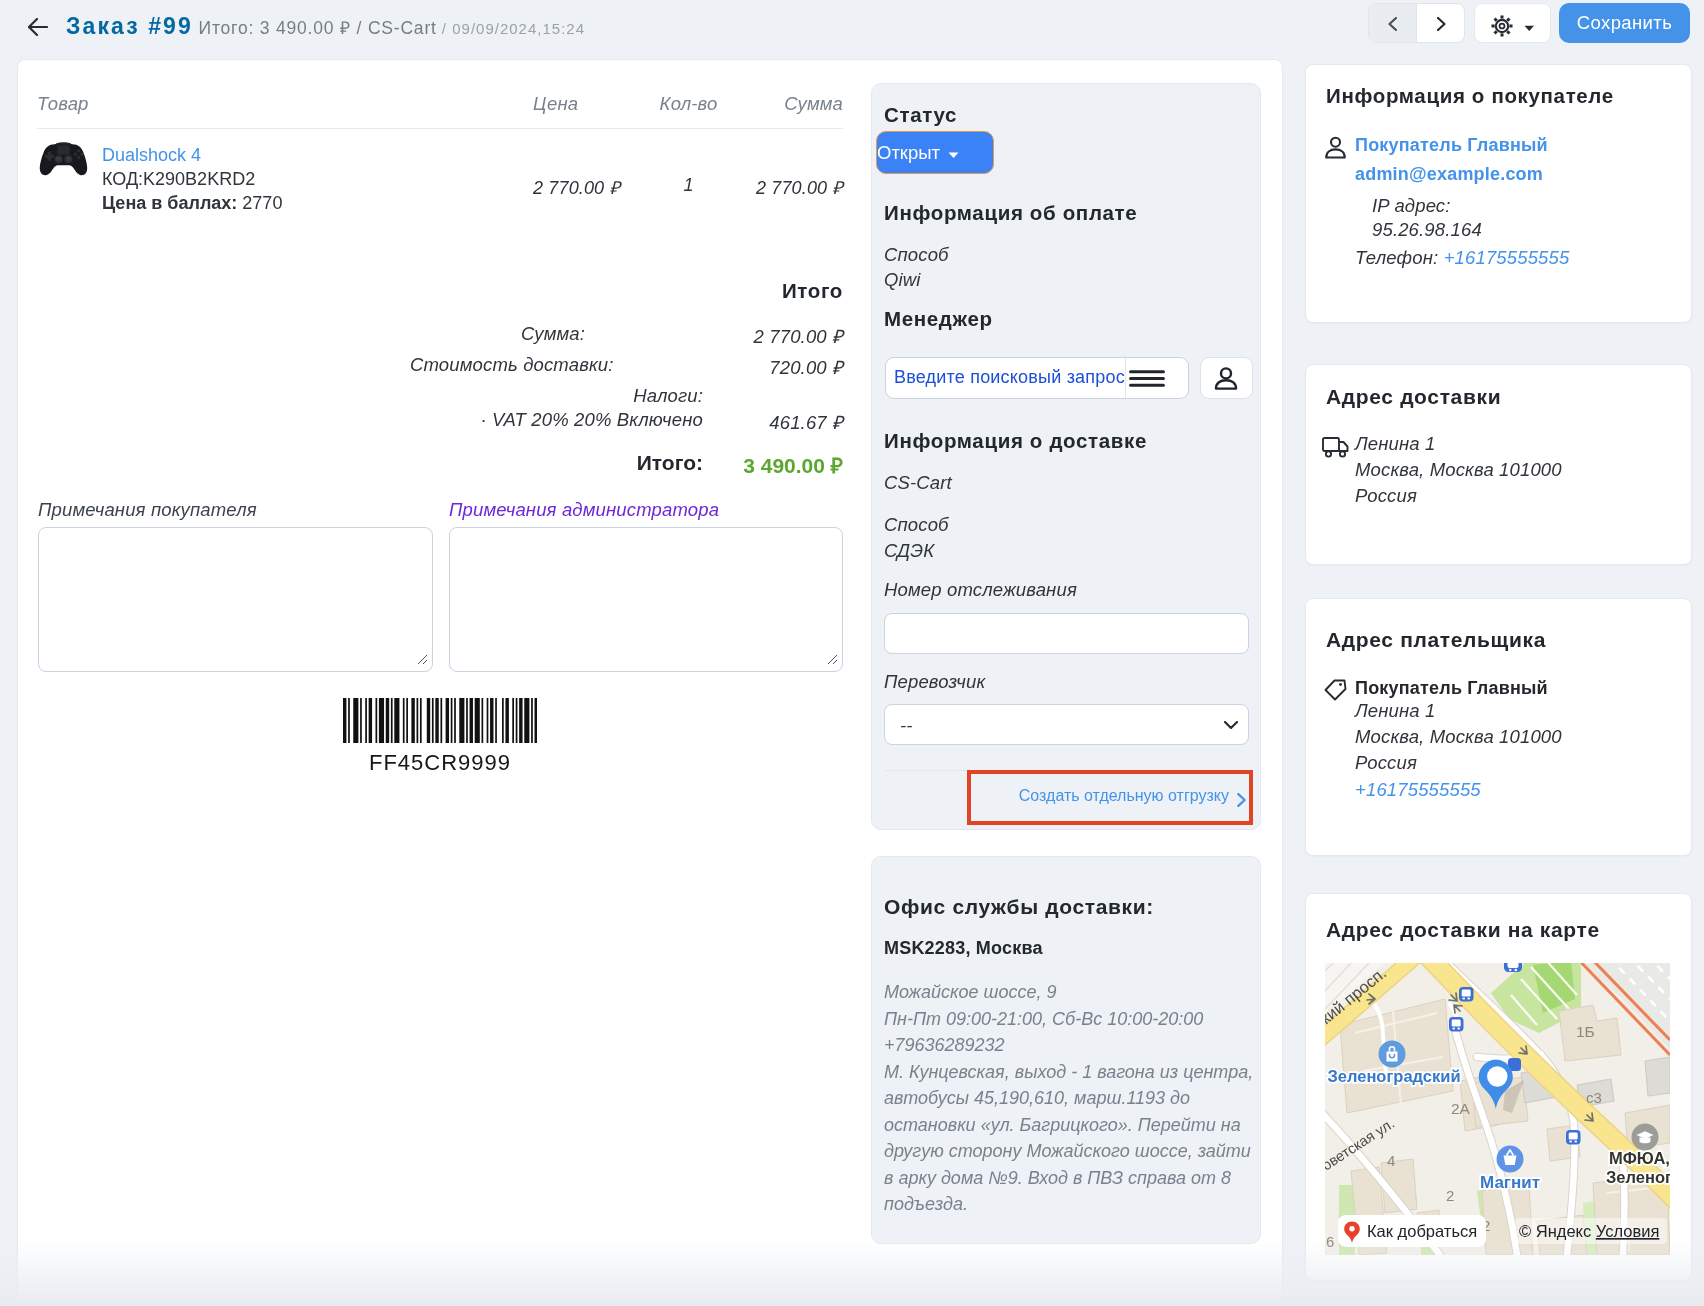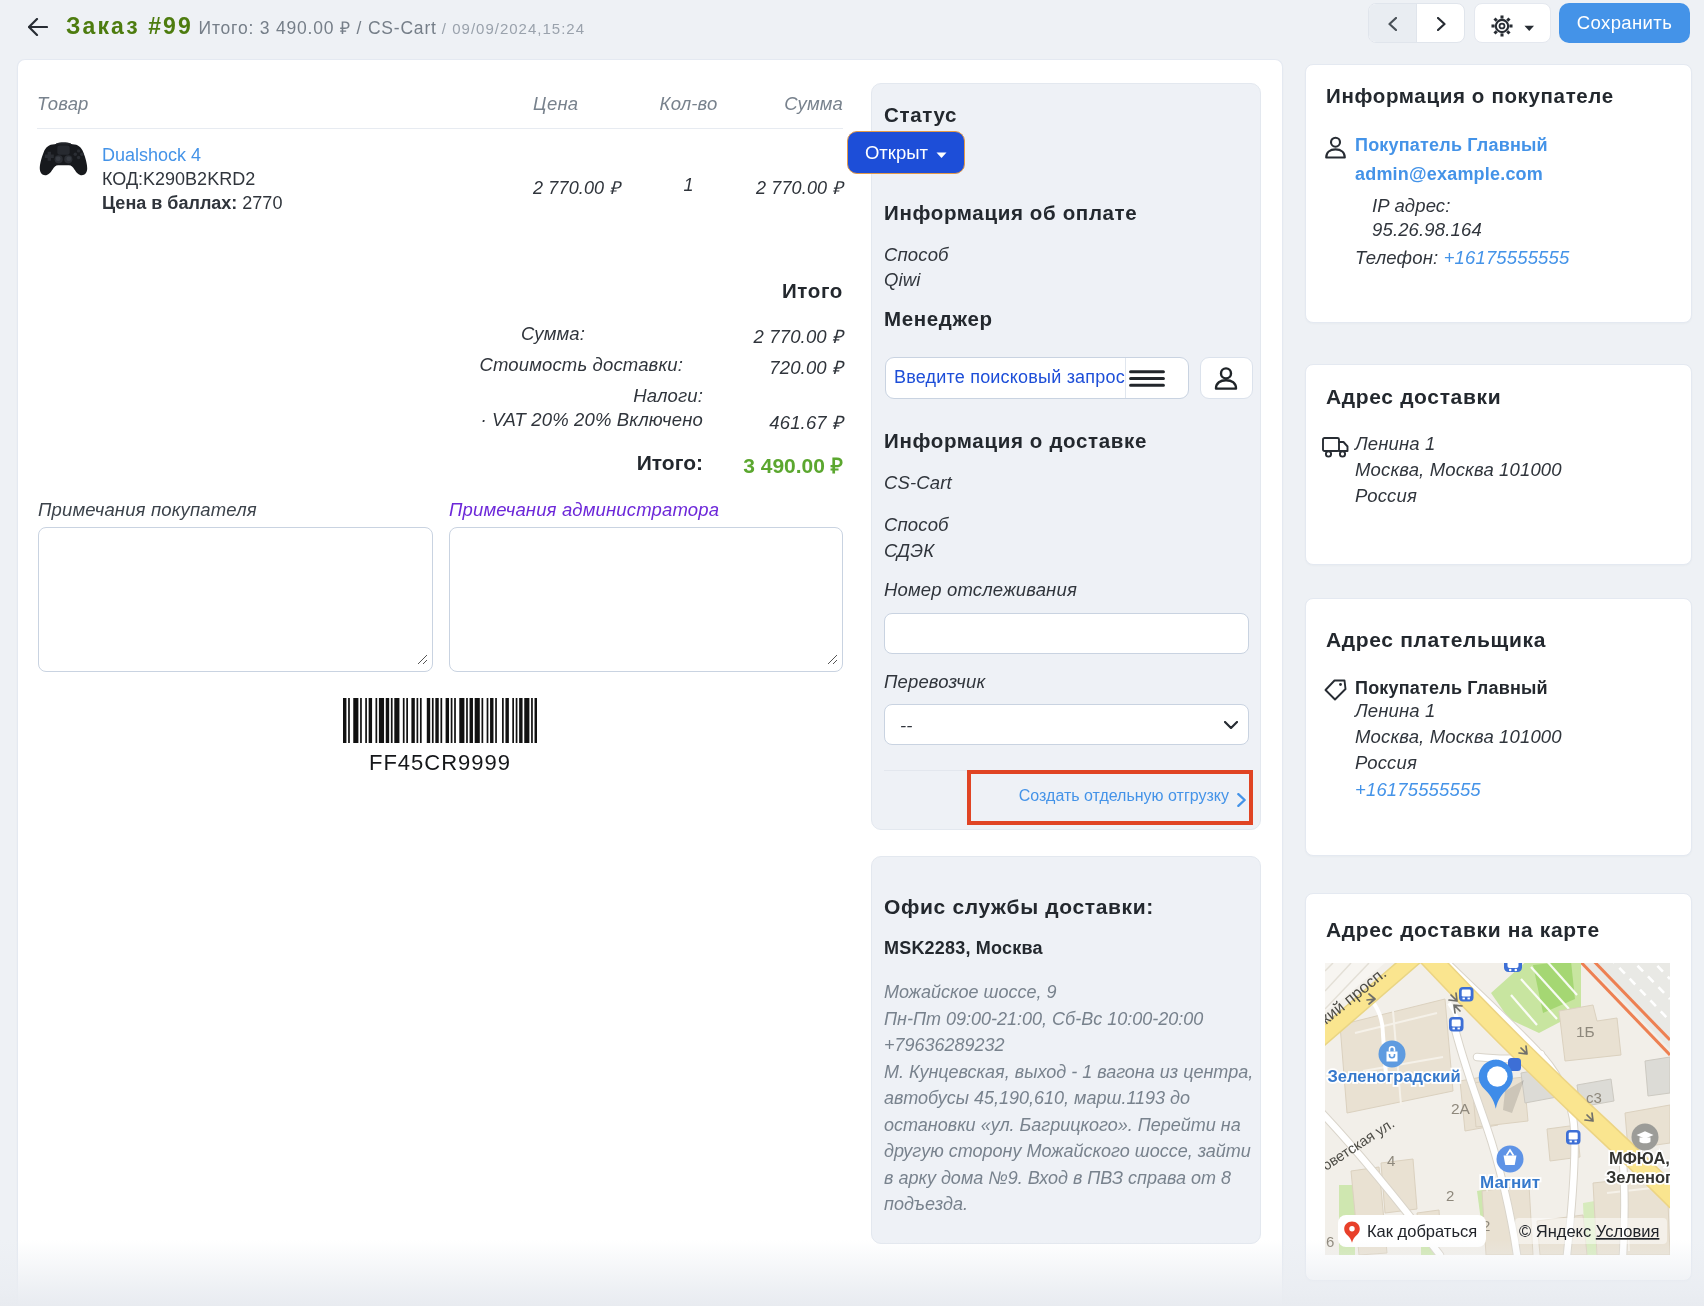--- a/index.html
+++ b/index.html
@@ -16,21 +16,21 @@
 .inp { position:absolute; background:#fff; border:1px solid #c9d3e1; border-radius:8px; }
 </style>
 </head>
 <body>
 
 <svg class="abs" style="left:28px;top:18px" width="20" height="18" viewBox="0 0 20 18" fill="none" stroke="#272c33" stroke-width="2.2" stroke-linecap="round" stroke-linejoin="round">
     <path d="M9 1 L1 9 L9 17"></path>
     <path d="M1.5 9 H19"></path>
   </svg>
 <div class="abs" style="left:66px;top:13px;white-space:nowrap">
-  <span style="font-size:23px;font-weight:700;color:#4d7c0f;letter-spacing:2.1px;vertical-align:baseline">Заказ #99</span><span style="font-size:17.5px;color:#757e88;letter-spacing:0.8px"> Итого: 3 490.00 ₽ / CS-Cart</span><span style="font-size:15px;color:#9aa2ac;letter-spacing:1px"> / 09/09/2024,15:24</span>
+  <span style="font-size:23px;font-weight:700;color:#0369a1;letter-spacing:2.1px;vertical-align:baseline">Заказ #99</span><span style="font-size:17.5px;color:#757e88;letter-spacing:0.8px"> Итого: 3 490.00 ₽ / CS-Cart</span><span style="font-size:15px;color:#9aa2ac;letter-spacing:1px"> / 09/09/2024,15:24</span>
 </div>
 
 <div class="abs" style="left:1368px;top:3px;width:97px;height:40px;border:1px solid #e0e5ec;border-radius:8px;background:#fff;overflow:hidden">
   <div class="abs" style="left:0;top:0;width:48px;height:40px;background:#e9edf2;border-right:1px solid #e0e5ec"></div>
   <svg class="abs" style="left:19px;top:13px" width="9" height="14" viewBox="0 0 9 14" fill="none" stroke="#4a5158" stroke-width="2.2" stroke-linecap="round" stroke-linejoin="round">
       <path d="M8 1 L1.5 7 L8 13"></path>
     </svg>
   <svg class="abs" style="left:68px;top:13px" width="9" height="14" viewBox="0 0 9 14" fill="none" stroke="#272c33" stroke-width="2.2" stroke-linecap="round" stroke-linejoin="round">
       <path d="M1 1 L7.5 7 L1 13"></path>
     </svg>
@@ -83,21 +83,21 @@
   <div>КОД:K290B2KRD2</div>
   <div><b>Цена в баллах:</b> 2770</div>
 </div>
 <div class="abs t" style="left:533px;top:175px;font-size:18px">2 770.00 ₽</div>
 <div class="abs t" style="left:658px;top:175px;width:61px;text-align:center;font-size:18px">1</div>
 <div class="abs t" style="left:703px;top:175px;width:140px;text-align:right;font-size:18px">2 770.00 ₽</div>
 
 <div class="abs h2" style="left:603px;top:279px;width:240px;text-align:right">Итого</div>
 <div class="abs t" style="left:403px;top:323px;width:300px;text-align:center">Сумма:</div>
 <div class="abs t" style="left:703px;top:323px;width:140px;text-align:right">2 770.00 ₽</div>
-<div class="abs t" style="left:383px;top:354px;width:300px;text-align:right">Стоимость доставки:</div>
+<div class="abs t" style="left:410px;top:354px;width:300px;text-align:left">Стоимость доставки:</div>
 <div class="abs t" style="left:703px;top:354px;width:140px;text-align:right">720.00 ₽</div>
 <div class="abs t" style="left:403px;top:385px;width:300px;text-align:right">Налоги:</div>
 <div class="abs t" style="left:403px;top:409px;width:300px;text-align:right">· VAT 20% 20% Включено</div>
 <div class="abs t" style="left:703px;top:409px;width:140px;text-align:right">461.67 ₽</div>
 <div class="abs" style="left:403px;top:451px;width:300px;text-align:right;font-size:21px;font-weight:700;color:#23282e">Итого:</div>
 <div class="abs" style="left:703px;top:451px;width:140px;text-align:right;font-size:21px;font-weight:700;color:#5ba72f">3 490.00 ₽</div>
 
 <div class="abs t" style="left:38px;top:499px;color:#3c434b">Примечания покупателя</div>
 <div class="abs t" style="left:449px;top:499px;color:#6d28d9">Примечания администратора</div>
 <div class="inp" style="left:38px;top:527px;width:395px;height:145px"></div>
@@ -147,21 +147,21 @@
     <rect x="172.71" y="0" width="1.71" height="45" fill="#111"></rect>
     <rect x="176.13" y="0" width="3.42" height="45" fill="#111"></rect>
     <rect x="181.26" y="0" width="5.13" height="45" fill="#111"></rect>
     <rect x="188.10" y="0" width="1.71" height="45" fill="#111"></rect>
     <rect x="191.52" y="0" width="3.42" height="45" fill="#111"></rect>
   </svg>
 <div class="abs" style="left:343px;top:750px;width:194px;text-align:center;font-size:22px;letter-spacing:1px;color:#15171a">FF45CR9999</div>
 
 <div class="panel" style="left:871px;top:83px;width:390px;height:747px"></div>
 <div class="abs h2" style="left:884px;top:103px">Статус</div>
-<div class="abs" style="left:847px;top:131px;width:118px;height:43px;background:#1d4ed8;border:1px solid #e39a49;border-radius:10px;color:#fff;font-size:18.5px;text-align:center;line-height:41px">Открыт <svg width="11" height="7" viewBox="0 0 11 7" style="margin-left:3px">
+<div class="abs" style="left:876px;top:131px;width:118px;height:43px;background:#3b82f6;border:1px solid #e39a49;border-radius:10px;color:#fff;font-size:18.5px;text-align:left;line-height:41px">Открыт <svg width="11" height="7" viewBox="0 0 11 7" style="margin-left:3px">
       <path d="M0.5 0.5 L5.5 6 L10.5 0.5 Z" fill="#fff"></path>
     </svg></div>
 <div class="abs h2" style="left:884px;top:201px">Информация об оплате</div>
 <div class="abs t" style="left:884px;top:244px">Способ</div>
 <div class="abs t" style="left:884px;top:269px">Qiwi</div>
 <div class="abs h2" style="left:884px;top:307px">Менеджер</div>
 <div class="inp" style="left:885px;top:357px;width:304px;height:42px;border-radius:9px"></div>
 <div class="abs" style="left:1125px;top:358px;width:1px;height:40px;background:#e0e6ee"></div>
 <div class="abs" style="left:894px;top:367px;font-size:18px;color:#1d4ed8;letter-spacing:.2px">Введите поисковый запрос</div>
 <svg class="abs" style="left:1129px;top:370px" width="36" height="17" viewBox="0 0 36 17" stroke="#22262b" stroke-width="3.1" stroke-linecap="round">

